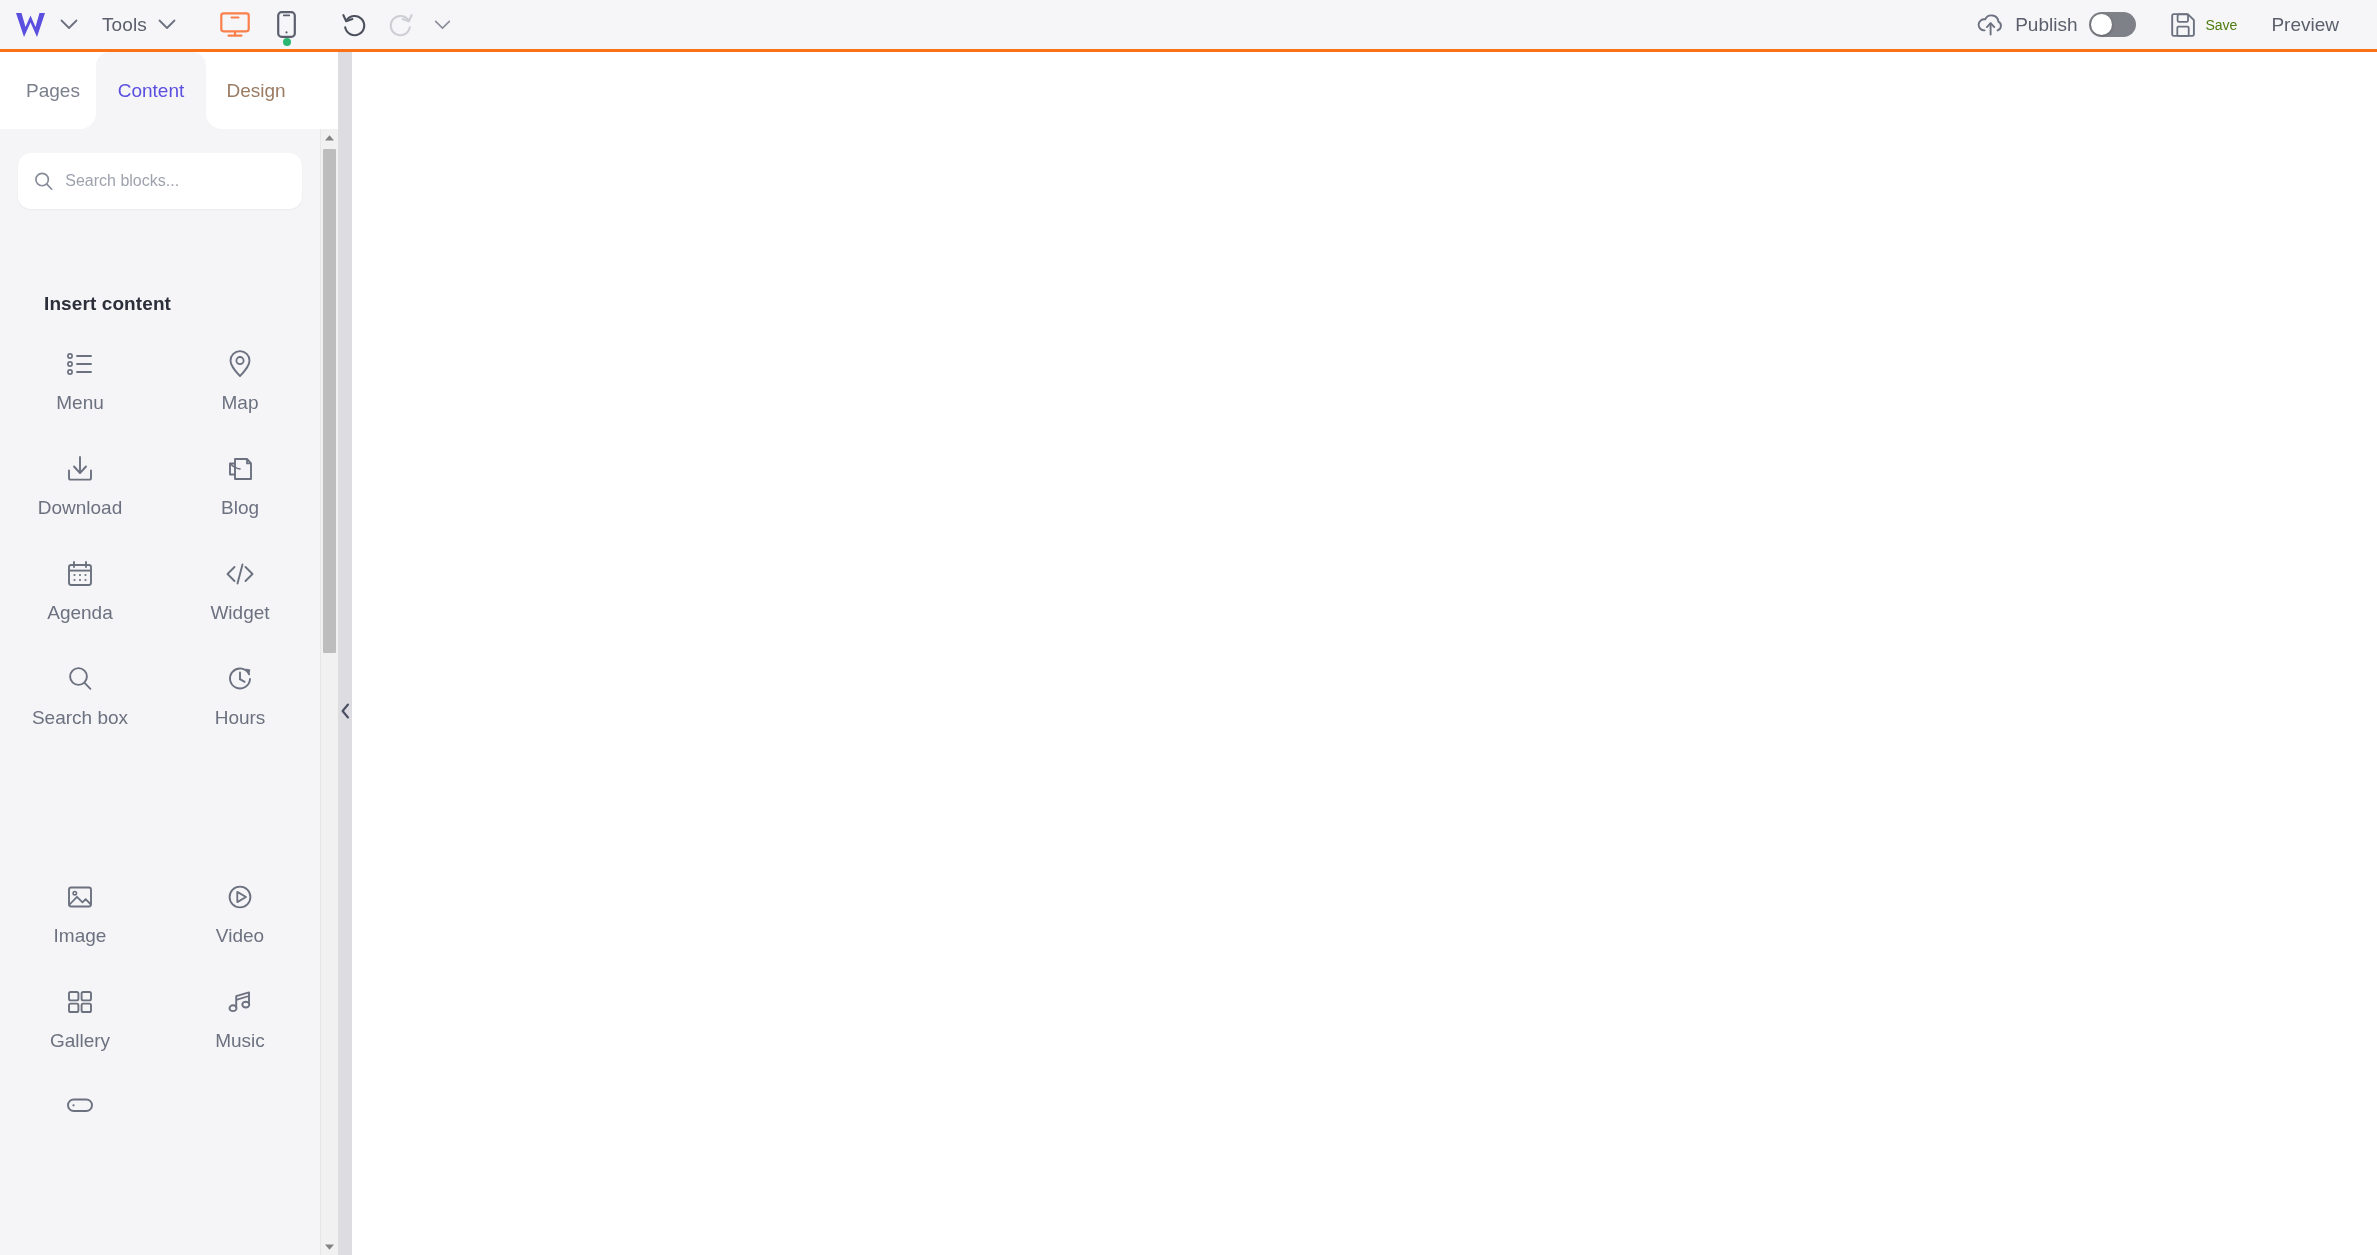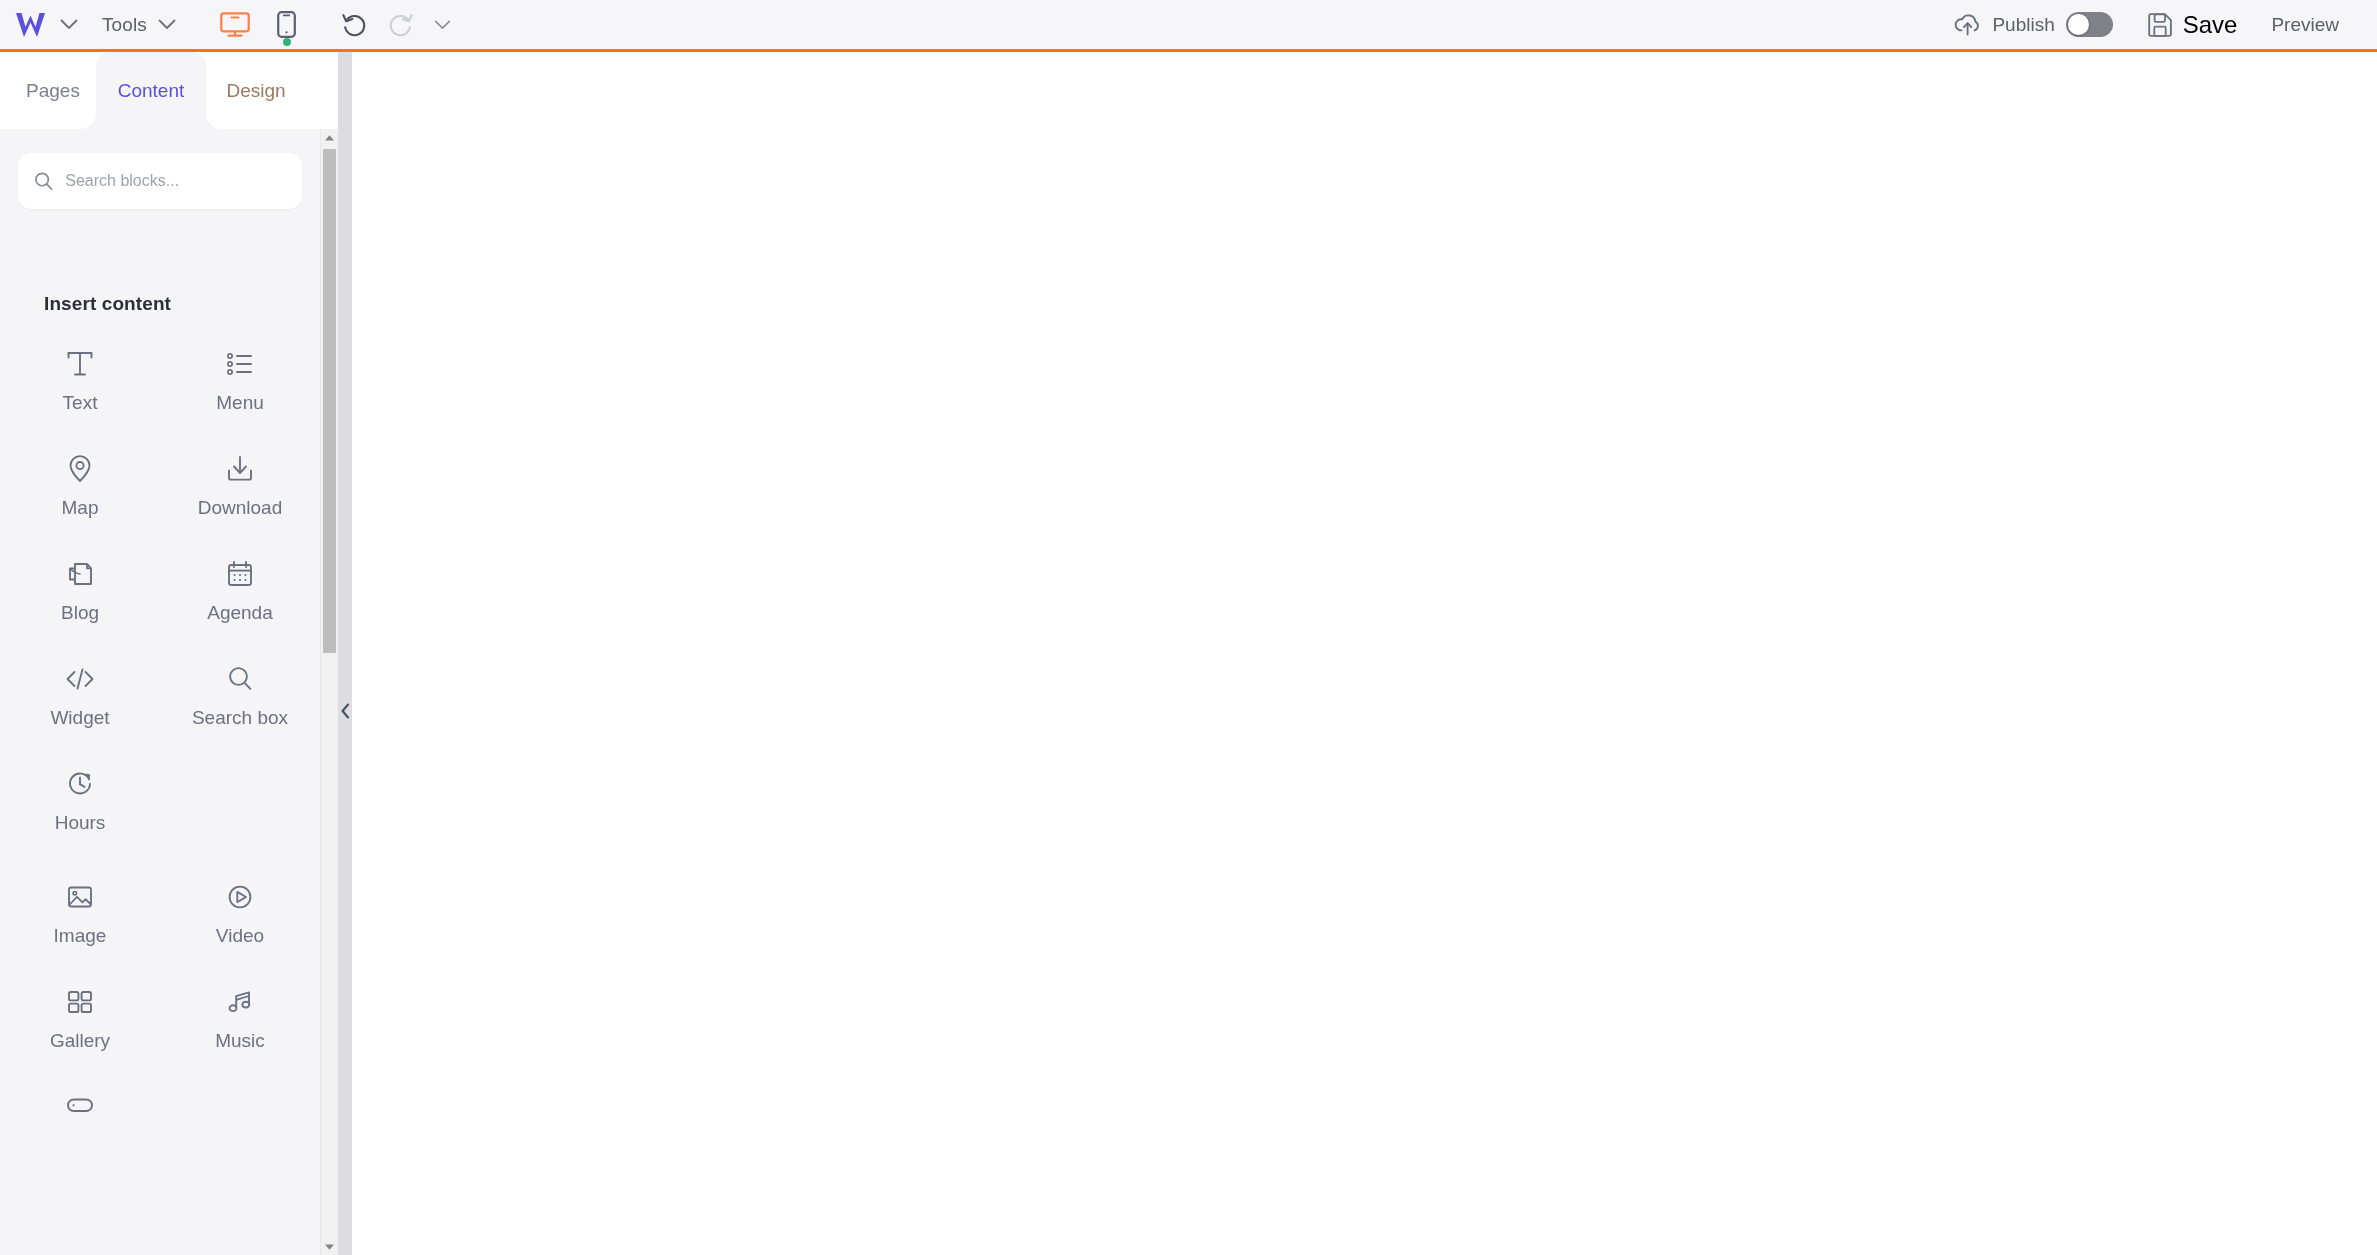--- a/index.html
+++ b/index.html
@@ -124,21 +124,21 @@
     box-shadow: 0 1px 3px rgba(0,0,0,.25);
   }
 
   .save-group {
     display: flex;
     align-items: center;
     gap: 10px;
     cursor: pointer;
     margin-right: 34px;
   }
-  .save-group .lbl { font-size: 24px; color: #000000; }
+  .save-group .lbl { font-size: 14px; color: #4d7c0f; }
   .preview-btn {
     font-size: 19px;
     color: #5b5f6b;
     cursor: pointer;
   }
 
   
   .left-panel {
     position: absolute;
     top: 52px; left: 0;
@@ -430,32 +430,20 @@
           <line x1="14.6" y1="14.6" x2="20.2" y2="20.4" stroke="#868b99" stroke-width="1.9" stroke-linecap="round"></line>
         </svg>
         <input type="text" placeholder="Search blocks..." style="">
       </div>
     </div>
 
     <div class="section-title">Insert content</div>
 
     <div class="grid">
 
-      <div class="block">
-        <span class="ic">
-          <svg width="34" height="34" viewBox="0 0 34 34">
-            <line x1="5.5" y1="6" x2="28.5" y2="6" stroke="#6c7180" stroke-width="1.9" stroke-linecap="round"></line>
-            <line x1="5.5" y1="6" x2="5.5" y2="10.5" stroke="#6c7180" stroke-width="1.9" stroke-linecap="round"></line>
-            <line x1="28.5" y1="6" x2="28.5" y2="10.5" stroke="#6c7180" stroke-width="1.9" stroke-linecap="round"></line>
-            <line x1="17" y1="6" x2="17" y2="27" stroke="#6c7180" stroke-width="1.9" stroke-linecap="round"></line>
-            <line x1="12" y1="27.5" x2="22" y2="27.5" stroke="#6c7180" stroke-width="1.9" stroke-linecap="round"></line>
-          </svg>
-        </span>
-        <span class="cap">Text</span>
-      </div>
 
       <div class="block">
         <span class="ic">
           <svg width="34" height="34" viewBox="0 0 34 34">
             <circle cx="7" cy="9" r="2.1" fill="none" stroke="#6c7180" stroke-width="1.7"></circle>
             <circle cx="7" cy="17" r="2.1" fill="none" stroke="#6c7180" stroke-width="1.7"></circle>
             <circle cx="7" cy="25" r="2.1" fill="none" stroke="#6c7180" stroke-width="1.7"></circle>
             <line x1="14" y1="9" x2="28" y2="9" stroke="#6c7180" stroke-width="1.9" stroke-linecap="round"></line>
             <line x1="14" y1="17" x2="28" y2="17" stroke="#6c7180" stroke-width="1.9" stroke-linecap="round"></line>
             <line x1="14" y1="25" x2="28" y2="25" stroke="#6c7180" stroke-width="1.9" stroke-linecap="round"></line>

